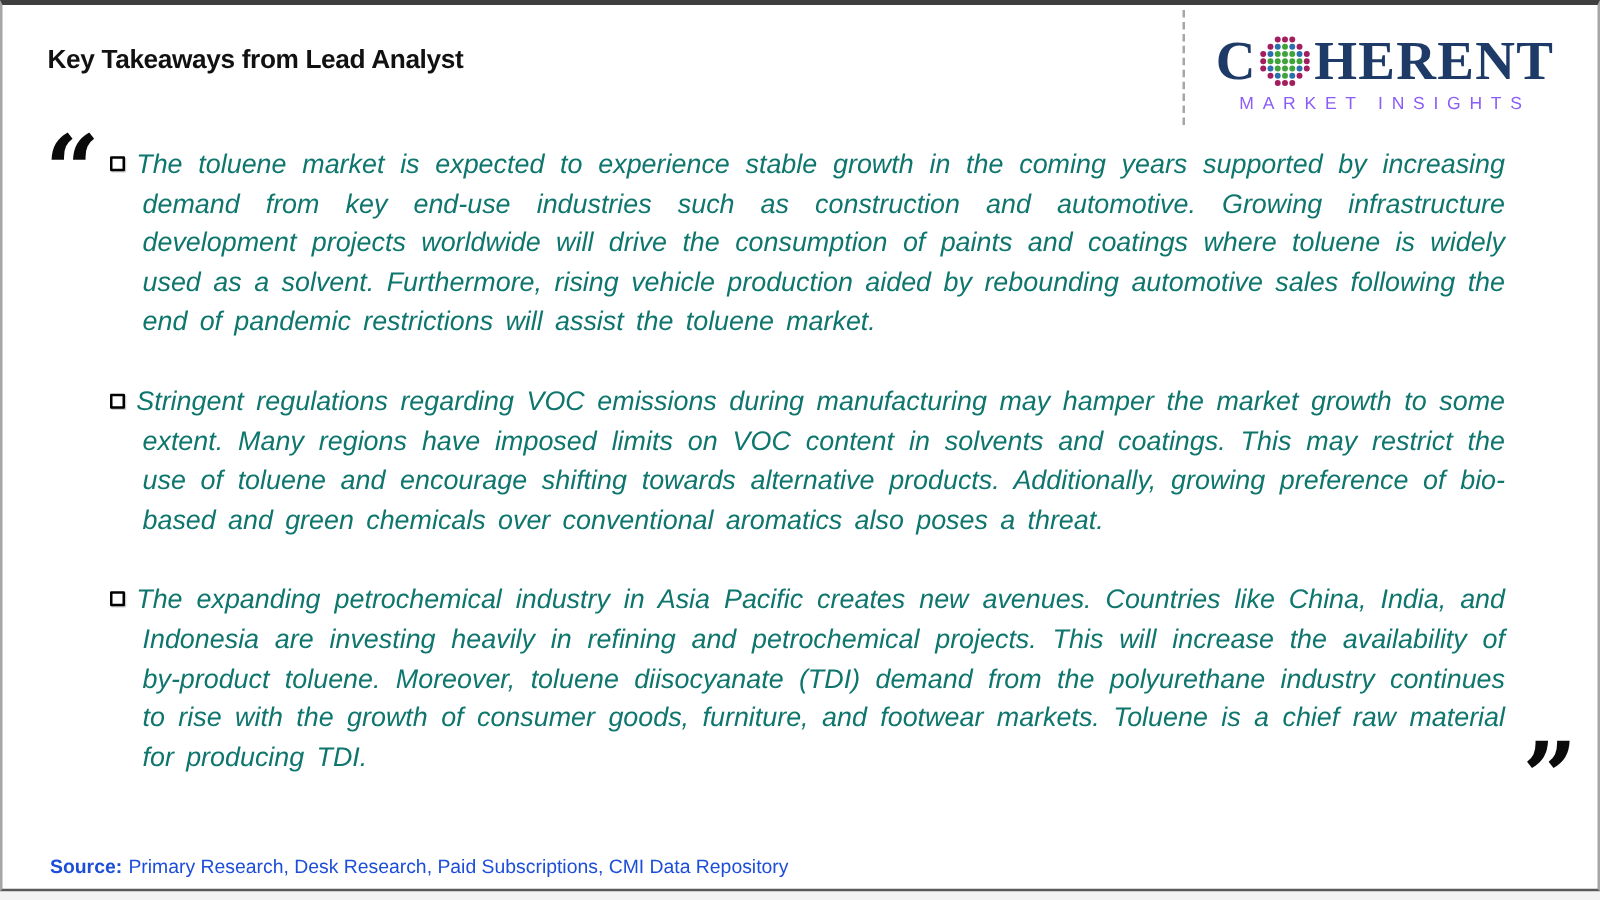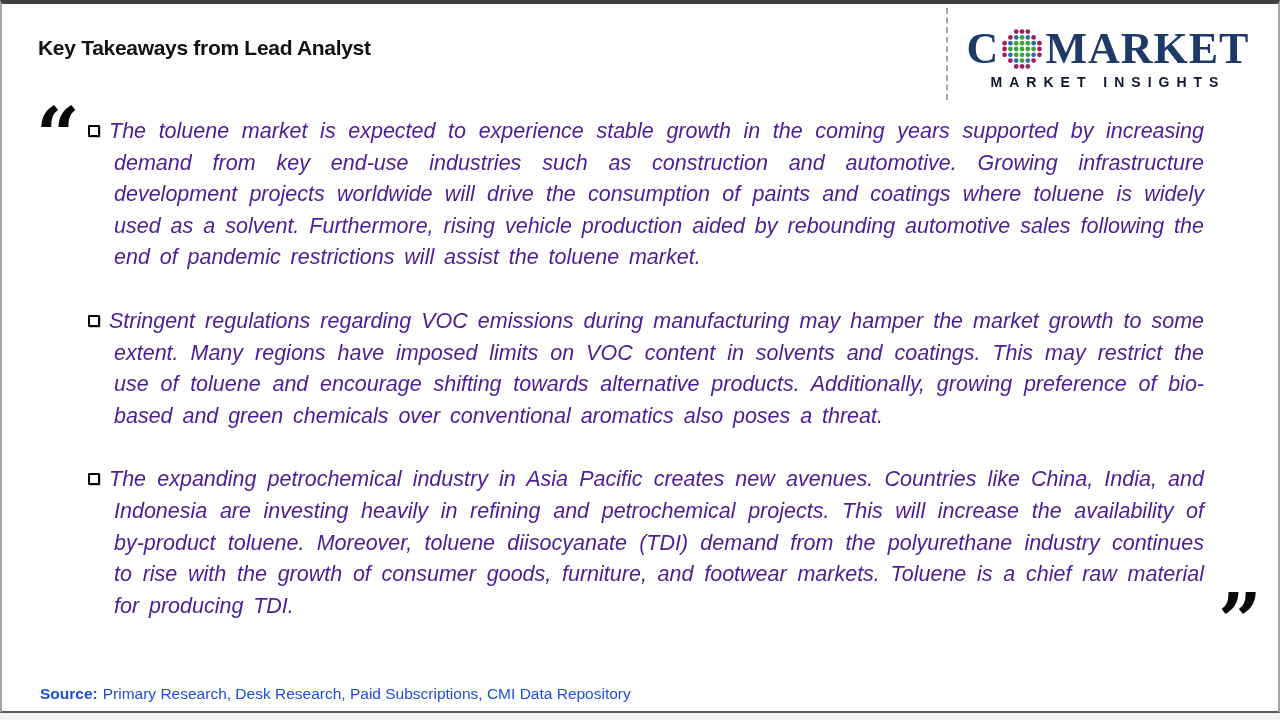--- a/index.html
+++ b/index.html
@@ -51,22 +51,22 @@
     justify-content: center;
   }
   .logo-globe {
     width: 44px; height: 44px;
     margin: 0 1px;
     display: inline-block;
   }
   .logo-subtitle {
     margin-top: 2px;
     font-size: 14px;
-    font-weight: 700;
-    color: #0f172a;
+    font-weight: 400;
+    color: #8b5cf6;
     letter-spacing: 7px;
     white-space: nowrap;
   }
   .open-quote, .close-quote {
     position: absolute;
     font-family: "DejaVu Serif", serif;
     font-weight: 700;
     font-size: 76px;
     line-height: 40px;
     color: #0a0a0a;
@@ -76,21 +76,21 @@
   .takeaways {
     position: absolute;
     left: 86px; top: 112px;
     width: 1116px;
   }
   .takeaway {
     font-family: "Liberation Sans", sans-serif;
     font-style: italic;
     font-size: 21.5px;
     line-height: 31.6px;
-    color: #4c1d95;
+    color: #0f766e;
     text-align: justify;
     word-spacing: 0.18em;
     padding-left: 26px;
     text-indent: -26px;
     margin-bottom: 32px;
   }
   .takeaway:last-child { margin-bottom: 4px; }
   .bullet-square {
     display: inline-block;
     width: 12px; height: 12px;
@@ -155,21 +155,21 @@
             <circle cx="11.8" cy="38.2" r="2.7" fill="#a21e5e"></circle>
             <circle cx="18.4" cy="38.2" r="2.7" fill="#2c6fae"></circle>
             <circle cx="25" cy="38.2" r="2.7" fill="#3fa33c"></circle>
             <circle cx="31.6" cy="38.2" r="2.7" fill="#2c6fae"></circle>
             <circle cx="38.2" cy="38.2" r="2.7" fill="#a21e5e"></circle>
             <circle cx="18.4" cy="44.8" r="2.7" fill="#a21e5e"></circle>
             <circle cx="25" cy="44.8" r="2.7" fill="#a21e5e"></circle>
             <circle cx="31.6" cy="44.8" r="2.7" fill="#a21e5e"></circle>
           </g>
         </svg>
-      <span>MARKET</span>
+      <span>HERENT</span>
     </div>
     <div class="logo-subtitle">MARKET INSIGHTS</div>
   </div>
 
   <div class="open-quote">“</div>
 
   <div class="takeaways">
     <p class="takeaway"><span class="bullet-square"></span><span>The toluene market is expected to experience stable growth in the coming years supported by increasing demand from key end-use industries such as construction and automotive. Growing infrastructure development projects worldwide will drive the consumption of paints and coatings where toluene is widely used as a solvent. Furthermore, rising vehicle production aided by rebounding automotive sales following the end of pandemic restrictions will assist the toluene market.</span></p>
     <p class="takeaway"><span class="bullet-square"></span><span>Stringent regulations regarding VOC emissions during manufacturing may hamper the market growth to some extent. Many regions have imposed limits on VOC content in solvents and coatings. This may restrict the use of toluene and encourage shifting towards alternative products. Additionally, growing preference of bio-based and green chemicals over conventional aromatics also poses a threat.</span></p>
     <p class="takeaway"><span class="bullet-square"></span><span>The expanding petrochemical industry in Asia Pacific creates new avenues. Countries like China, India, and Indonesia are investing heavily in refining and petrochemical projects. This will increase the availability of by-product toluene. Moreover, toluene diisocyanate (TDI) demand from the polyurethane industry continues to rise with the growth of consumer goods, furniture, and footwear markets. Toluene is a chief raw material for producing TDI.</span></p>

